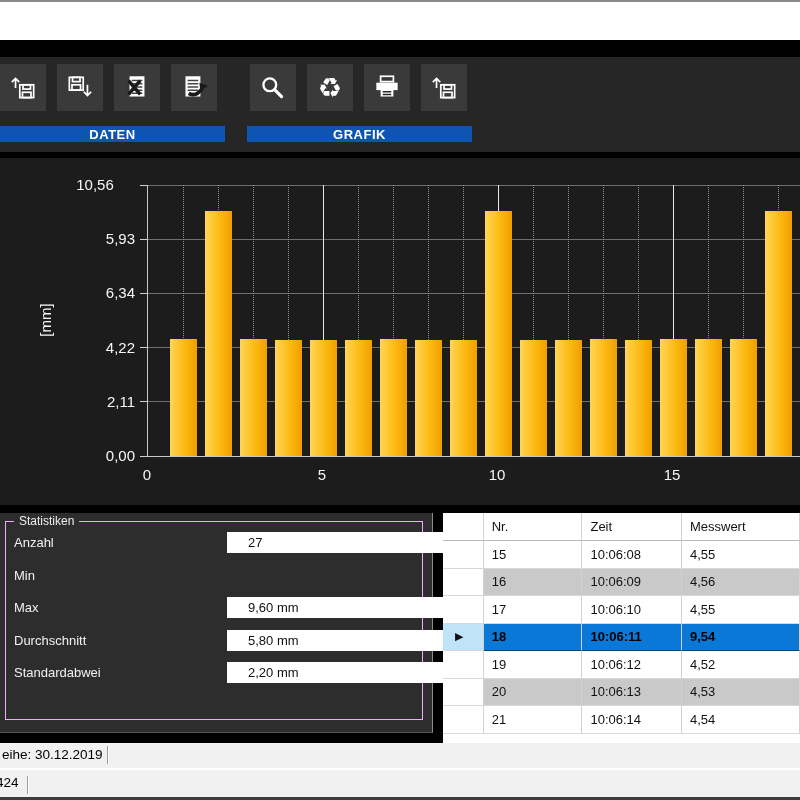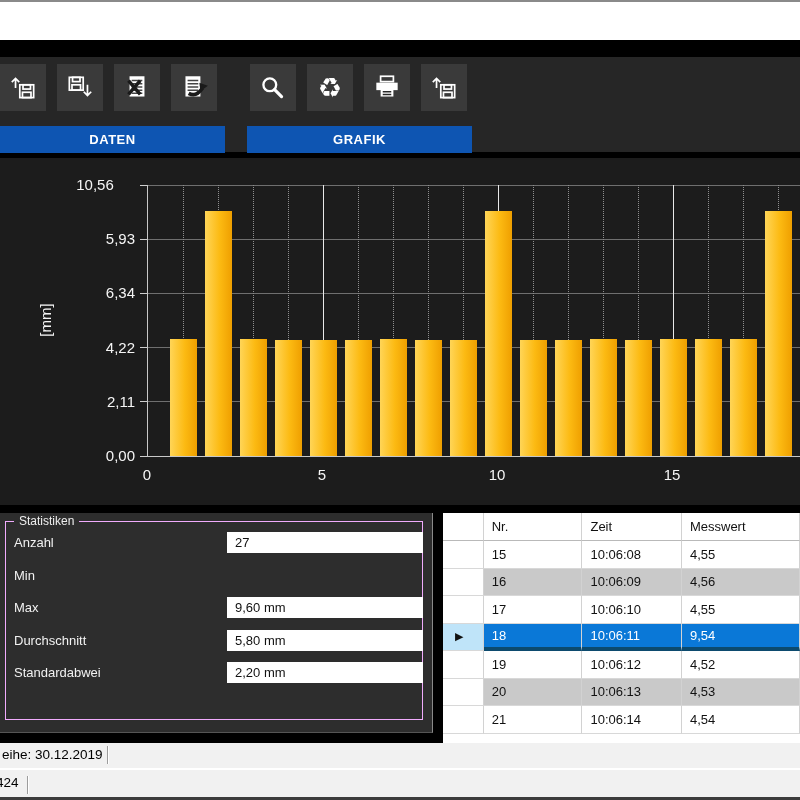--- a/index.html
+++ b/index.html
@@ -9,21 +9,21 @@
   
   .topline{position:absolute;left:0;top:0;width:800px;height:2px;background:#8a8a8a;}
   .menubar{position:absolute;left:0;top:2px;width:800px;height:38px;background:#ffffff;}
 
   
   .toolbar{position:absolute;left:0;top:57px;width:800px;height:95px;background:#262626;}
   .tgroup{position:absolute;top:0;height:95px;}
   .tbtns{position:absolute;top:7px;left:0;display:flex;gap:11px;}
   .tbtn{width:46px;height:47px;background:#3a3a3a;border:none;padding:0;display:flex;align-items:center;justify-content:center;cursor:pointer;}
   .tbtn svg{display:block;}
-  .groupbar{position:absolute;top:69px;left:0;height:27px;width:225px;background:#0e55b2;color:#fff;
+  .groupbar{position:absolute;top:69px;left:0;height:16px;width:225px;background:#0e55b2;color:#fff;
     font-size:13px;font-weight:bold;display:flex;align-items:center;justify-content:center;letter-spacing:.5px;}
   .recycle-glyph{color:#fff;font-size:27px;line-height:1;font-family:"DejaVu Sans",sans-serif;}
 
   
   .chart{position:absolute;left:0;top:158px;width:800px;height:347px;background:#1c1c1c;overflow:hidden;}
   .plot{position:absolute;left:147px;top:27px;width:660px;height:271px;
     border-left:1px solid #c8c8c8;border-bottom:1px solid #c8c8c8;}
   .hgrid{position:absolute;left:0;right:0;height:0;border-top:1px solid #6f6f6f;}
   .vminor{position:absolute;top:0;bottom:0;width:0;border-left:1px dotted #8f8f8f;}
   .vmajor{position:absolute;top:0;bottom:0;width:0;border-left:1px solid #e8e8e8;}
@@ -35,31 +35,31 @@
     text-align:center;font-size:15px;color:#f5f5f5;}
 
   
   .stats{position:absolute;left:0;top:513px;width:433px;height:220px;background:#2d2d2d;
     border-right:1px solid #8a8a8a;border-bottom:1px solid #555;box-sizing:border-box;}
   .groupbox{position:absolute;left:5px;top:8px;width:416px;height:197px;border:1px solid #f0abfc;}
   .gblegend{position:absolute;left:8px;top:1px;background:#2d2d2d;padding:0 5px;font-size:12px;color:#eee;}
   .srow{position:absolute;left:0;width:100%;height:21px;}
   .slabel{position:absolute;left:14px;top:3px;font-size:13px;color:#f2f2f2;}
   .sval{position:absolute;left:227px;top:0;width:180px;height:19px;background:#fff;border:1px solid #fff;
-    font-size:13px;color:#111;padding:0 7px;font-family:"Liberation Sans",sans-serif;}
+    font-size:13px;color:#111;padding:0 20px;font-family:"Liberation Sans",sans-serif;}
 
   
   .tablepanel{position:absolute;left:443px;top:513px;width:357px;height:278px;background:#fff;overflow:hidden;font-size:13px;color:#111;}
   .thead{display:flex;height:28px;}
   .cell{box-sizing:border-box;display:flex;align-items:center;padding-left:8px;border-right:1px solid #d2d2d2;border-bottom:1px solid #b9b9b9;background:#fff;overflow:hidden;white-space:nowrap;}
   .c0{width:50px;}.c1{width:125px;}.c2{width:126px;}.c3{width:150px;}
   .trow{display:flex;height:27.5px;}
   .trow .cell{border-bottom:1px solid #d8d8d8;}
   .trow.gray .cell.datacell{background:#c9c9c9;}
-  .trow.sel .cell.datacell{background:#0a78d7;color:#ffffff;border-bottom:4px solid #0c4a6e;}
+  .trow.sel .cell.datacell{background:#0a78d7;color:#000000;border-bottom:1px solid #0c4a6e;font-weight:bold;}
   .trow.sel .cell.c0{background:#bfe4f9;}
   .arrow{font-size:11px;color:#111;margin-left:4px;}
 
   
   .sbar1{position:absolute;left:0;top:743px;width:800px;height:25px;background:#f1f1f1;}
   .sbar2{position:absolute;left:0;top:768px;width:800px;height:29px;background:#f1f1f1;border-top:2px solid #fff;box-sizing:border-box;}
   .stext{position:absolute;top:4px;font-size:13.5px;color:#000;white-space:nowrap;}
   .ssep{position:absolute;top:3px;width:1px;height:18px;background:#9c9c9c;box-shadow:1px 0 0 #fff;}
   .bottomline{position:absolute;left:0;top:797px;width:800px;height:3px;background:#3c3c3c;}
 </style>

